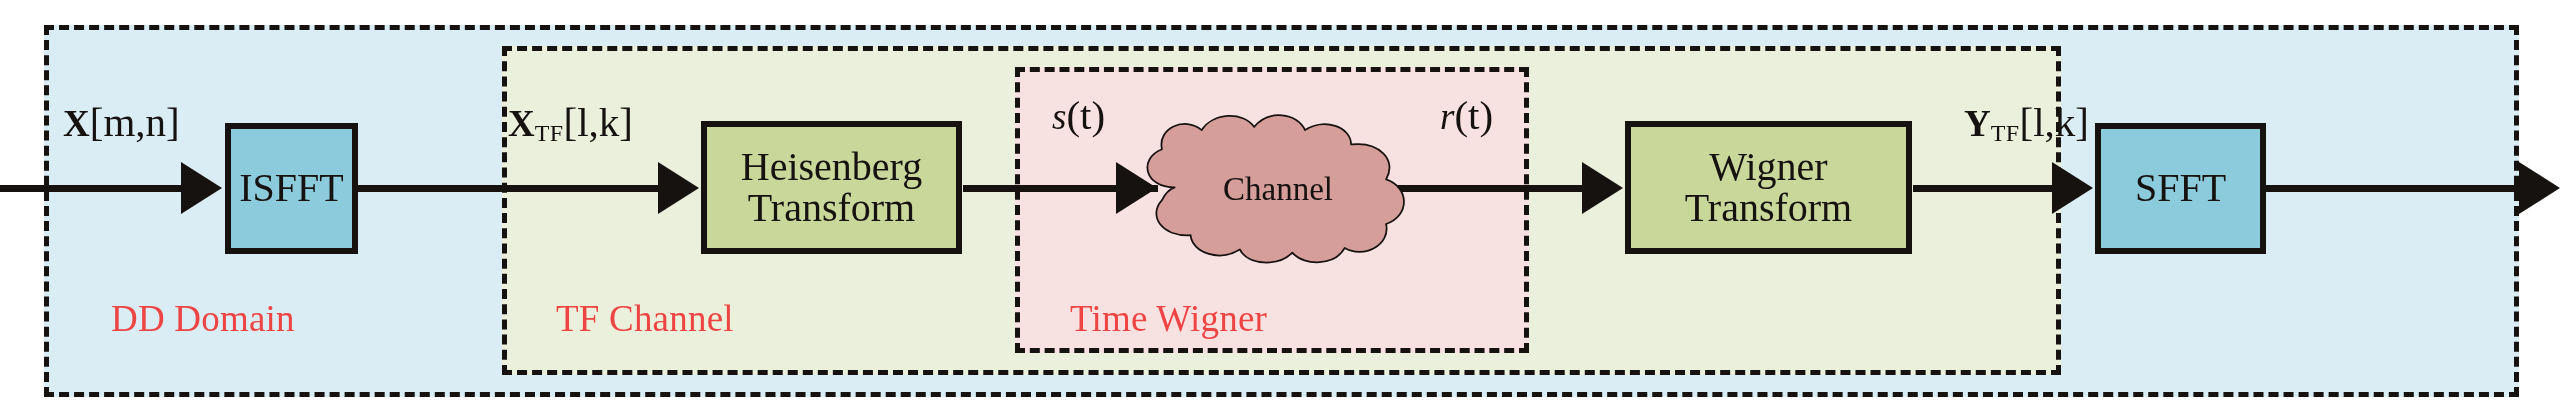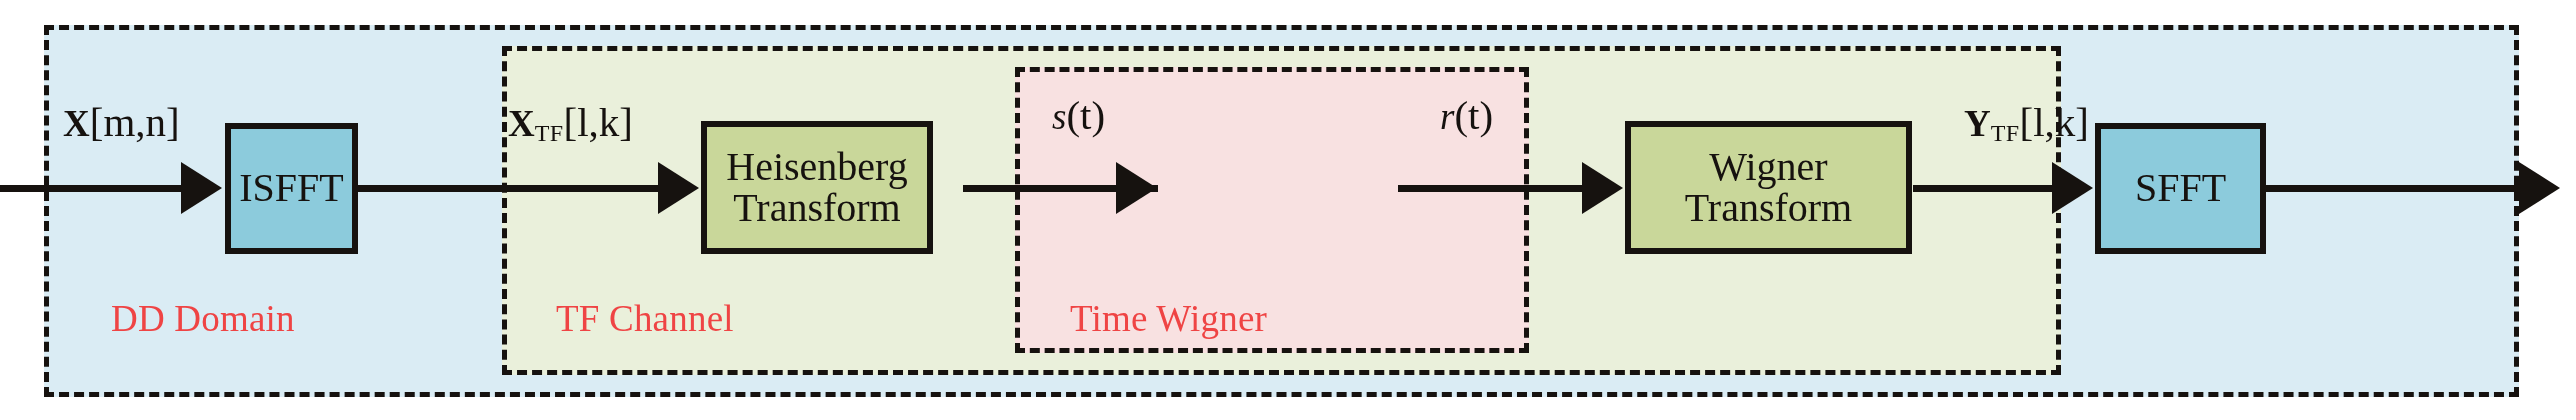--- a/index.html
+++ b/index.html
@@ -24,21 +24,21 @@
 
   
   .block{position:absolute;box-sizing:border-box;border:6.3px solid #16120f;
          display:flex;align-items:center;justify-content:center;text-align:center;
          color:#16120f;line-height:1.02;}
   .block.blue{background:#8ccbdc;}
   .block.green{background:#c9d79a;}
   .block span{display:block;}
 
   #blk-isfft  {left:225px; top:123px; width:133px;height:131px;font-size:40px;}
-  #blk-heis   {left:701px; top:121px; width:232px;height:133px;font-size:40px;}
+  #blk-heis   {left:701px; top:121px; width:261px;height:133px;font-size:40px;}
   #blk-wigner {left:1625px;top:121px; width:287px;height:133px;font-size:40px;}
   #blk-sfft   {left:2095px;top:123px; width:171px;height:131px;font-size:40px;justify-content:center;}
 
   
   #cloud{position:absolute;left:1127px;top:111px;width:302px;height:156px;}
   #cloud svg{display:block;width:100%;height:100%;overflow:visible;}
   #cloud-label{position:absolute;left:0;top:0;width:302px;height:156px;
                display:flex;align-items:center;justify-content:center;
                font-size:33px;color:#16120f;pointer-events:none;}
 
@@ -129,15 +129,34 @@
     <div>
       <span>Wigner</span>
       <span>Transform</span>
     </div>
   </div>
 
   <div class="block blue" id="blk-sfft">
     <span>SFFT</span>
   </div>
 
+  <div id="cloud">
+    <svg viewBox="0 0 380 196" preserveAspectRatio="none">
+      <path d="M 60,96
+               C 22,96 14,60 44,48
+               C 38,22 72,6 94,24
+               C 108,2 146,0 160,20
+               C 178,-2 214,2 224,24
+               C 248,8 282,20 282,42
+               C 318,38 340,62 326,86
+               C 356,96 356,132 326,142
+               C 332,168 298,186 274,172
+               C 262,194 224,196 208,178
+               C 190,196 152,194 142,174
+               C 116,190 82,178 80,156
+               C 44,158 26,132 44,112
+               C 48,104 54,98 60,96 Z" fill="#d59e9b" stroke="#16120f" stroke-width="2.2" stroke-linejoin="round"></path>
+    </svg>
+    <div id="cloud-label">Channel</div>
+  </div>
 
 </div>
 
 
 </body></html>

